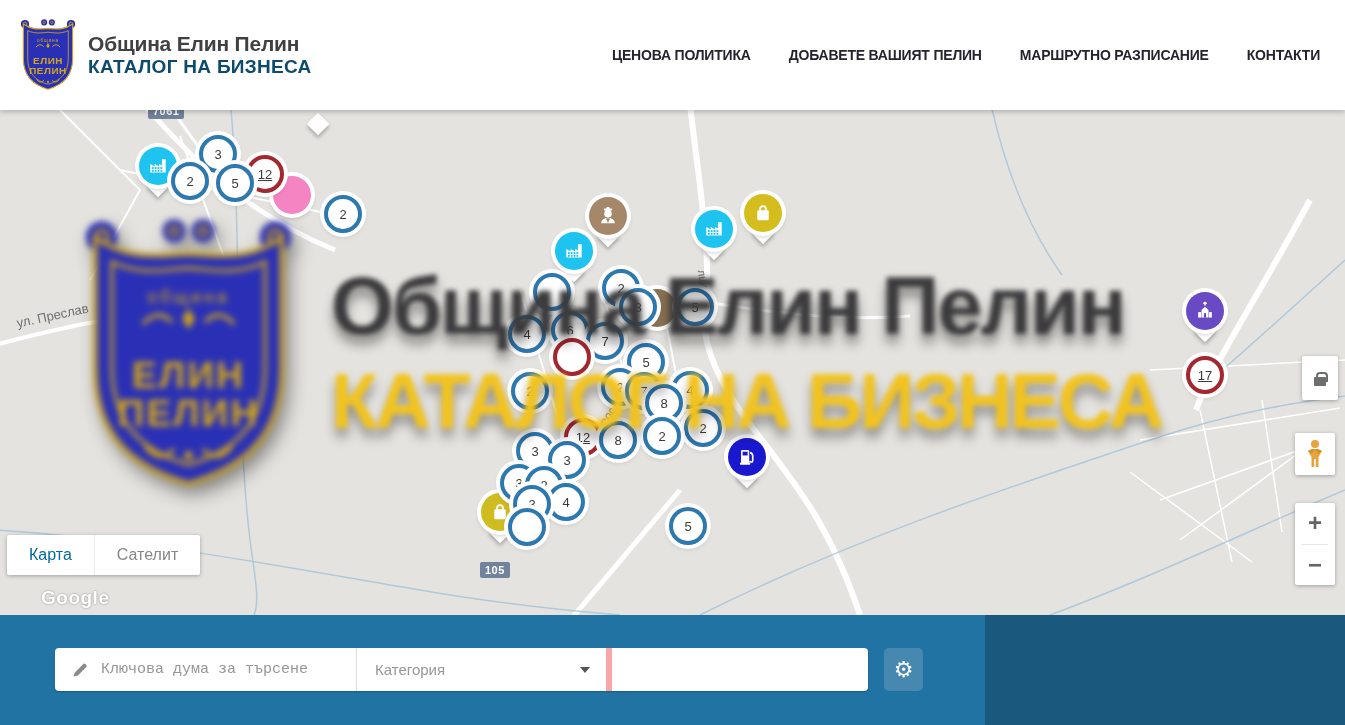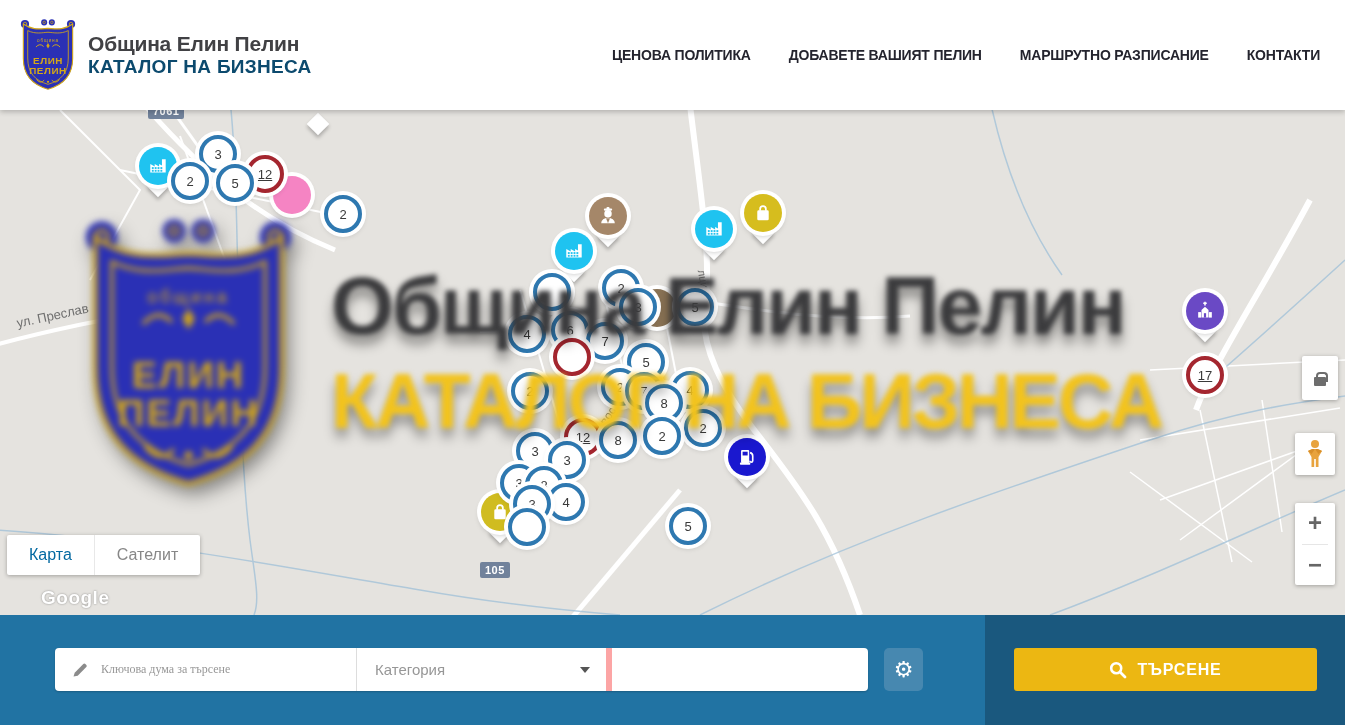--- a/index.html
+++ b/index.html
@@ -66,21 +66,21 @@
 
   
   .search-bar { position:relative; width:100%; height:110px; background:#2173a3; display:flex; }
   .sb-right { position:absolute; left:985px; top:0; width:360px; height:100%; background:#1a587e; }
   .field-group { position:absolute; left:55px; top:33px; width:813px; height:43px; background:#fff; border-radius:4px;
                  display:flex; align-items:stretch; box-shadow:0 1px 2px rgba(0,0,0,.2); }
   .fg-cell { display:flex; align-items:center; position:relative; }
   .fg-keyword { width:302px; border-right:1px solid #ddd; }
   .fg-category { width:255px; border-right:6px solid #fca5a5; }
   .fg-location { width:255px; }
-  .fg-cell input { border:none; outline:none; width:100%; font-size:12px; color:#4d7c0f; font-family:Liberation Serif, serif; background:transparent; }
+  .fg-cell input { border:none; outline:none; width:100%; font-size:15px; color:#4d7c0f; font-family:Liberation Mono, monospace; background:transparent; }
   .fg-cell input::placeholder { color:#979797; }
   .pencil-icon { margin:0 12px 0 16px; flex:0 0 auto; }
   .select-text { padding-left:18px; font-size:15px; color:#979797; flex:1; cursor:pointer; }
   .dd-arrow { width:0; height:0; border-left:5px solid transparent; border-right:5px solid transparent;
               border-top:6px solid #555; margin-right:16px; cursor:pointer; }
   .gear-btn { position:absolute; left:884px; top:33px; width:39px; height:43px; background:#4788b0; border-radius:5px;
               display:flex; align-items:center; justify-content:center; color:#fff; font-size:22px; cursor:pointer; }
   .search-btn { position:absolute; left:1014px; top:33px; width:303px; height:43px; background:#ecb712; border:none; border-radius:3px;
                 color:#fff; font-size:16px; font-weight:bold; letter-spacing:0.8px; display:flex; align-items:center; justify-content:center;
                 gap:10px; cursor:pointer; font-family:"Liberation Sans",sans-serif; }
@@ -387,20 +387,13 @@
     <div class="fg-cell fg-category">
       <span class="select-text">Категория</span>
       <span class="dd-arrow"></span>
     </div>
   </div>
 
   <div class="gear-btn">
     <span>⚙</span>
   </div>
 
-  <button class="search-btn">
-    <svg width="18" height="18" viewBox="0 0 18 18">
-      <circle cx="7.2" cy="7.2" r="5" fill="none" stroke="#fff" stroke-width="2.6"></circle>
-      <line x1="11" y1="11" x2="16" y2="16" stroke="#fff" stroke-width="2.8" stroke-linecap="round"></line>
-    </svg>
-    <span>ТЪРСЕНЕ</span>
-  </button>
 </div>
 
 </body></html>

